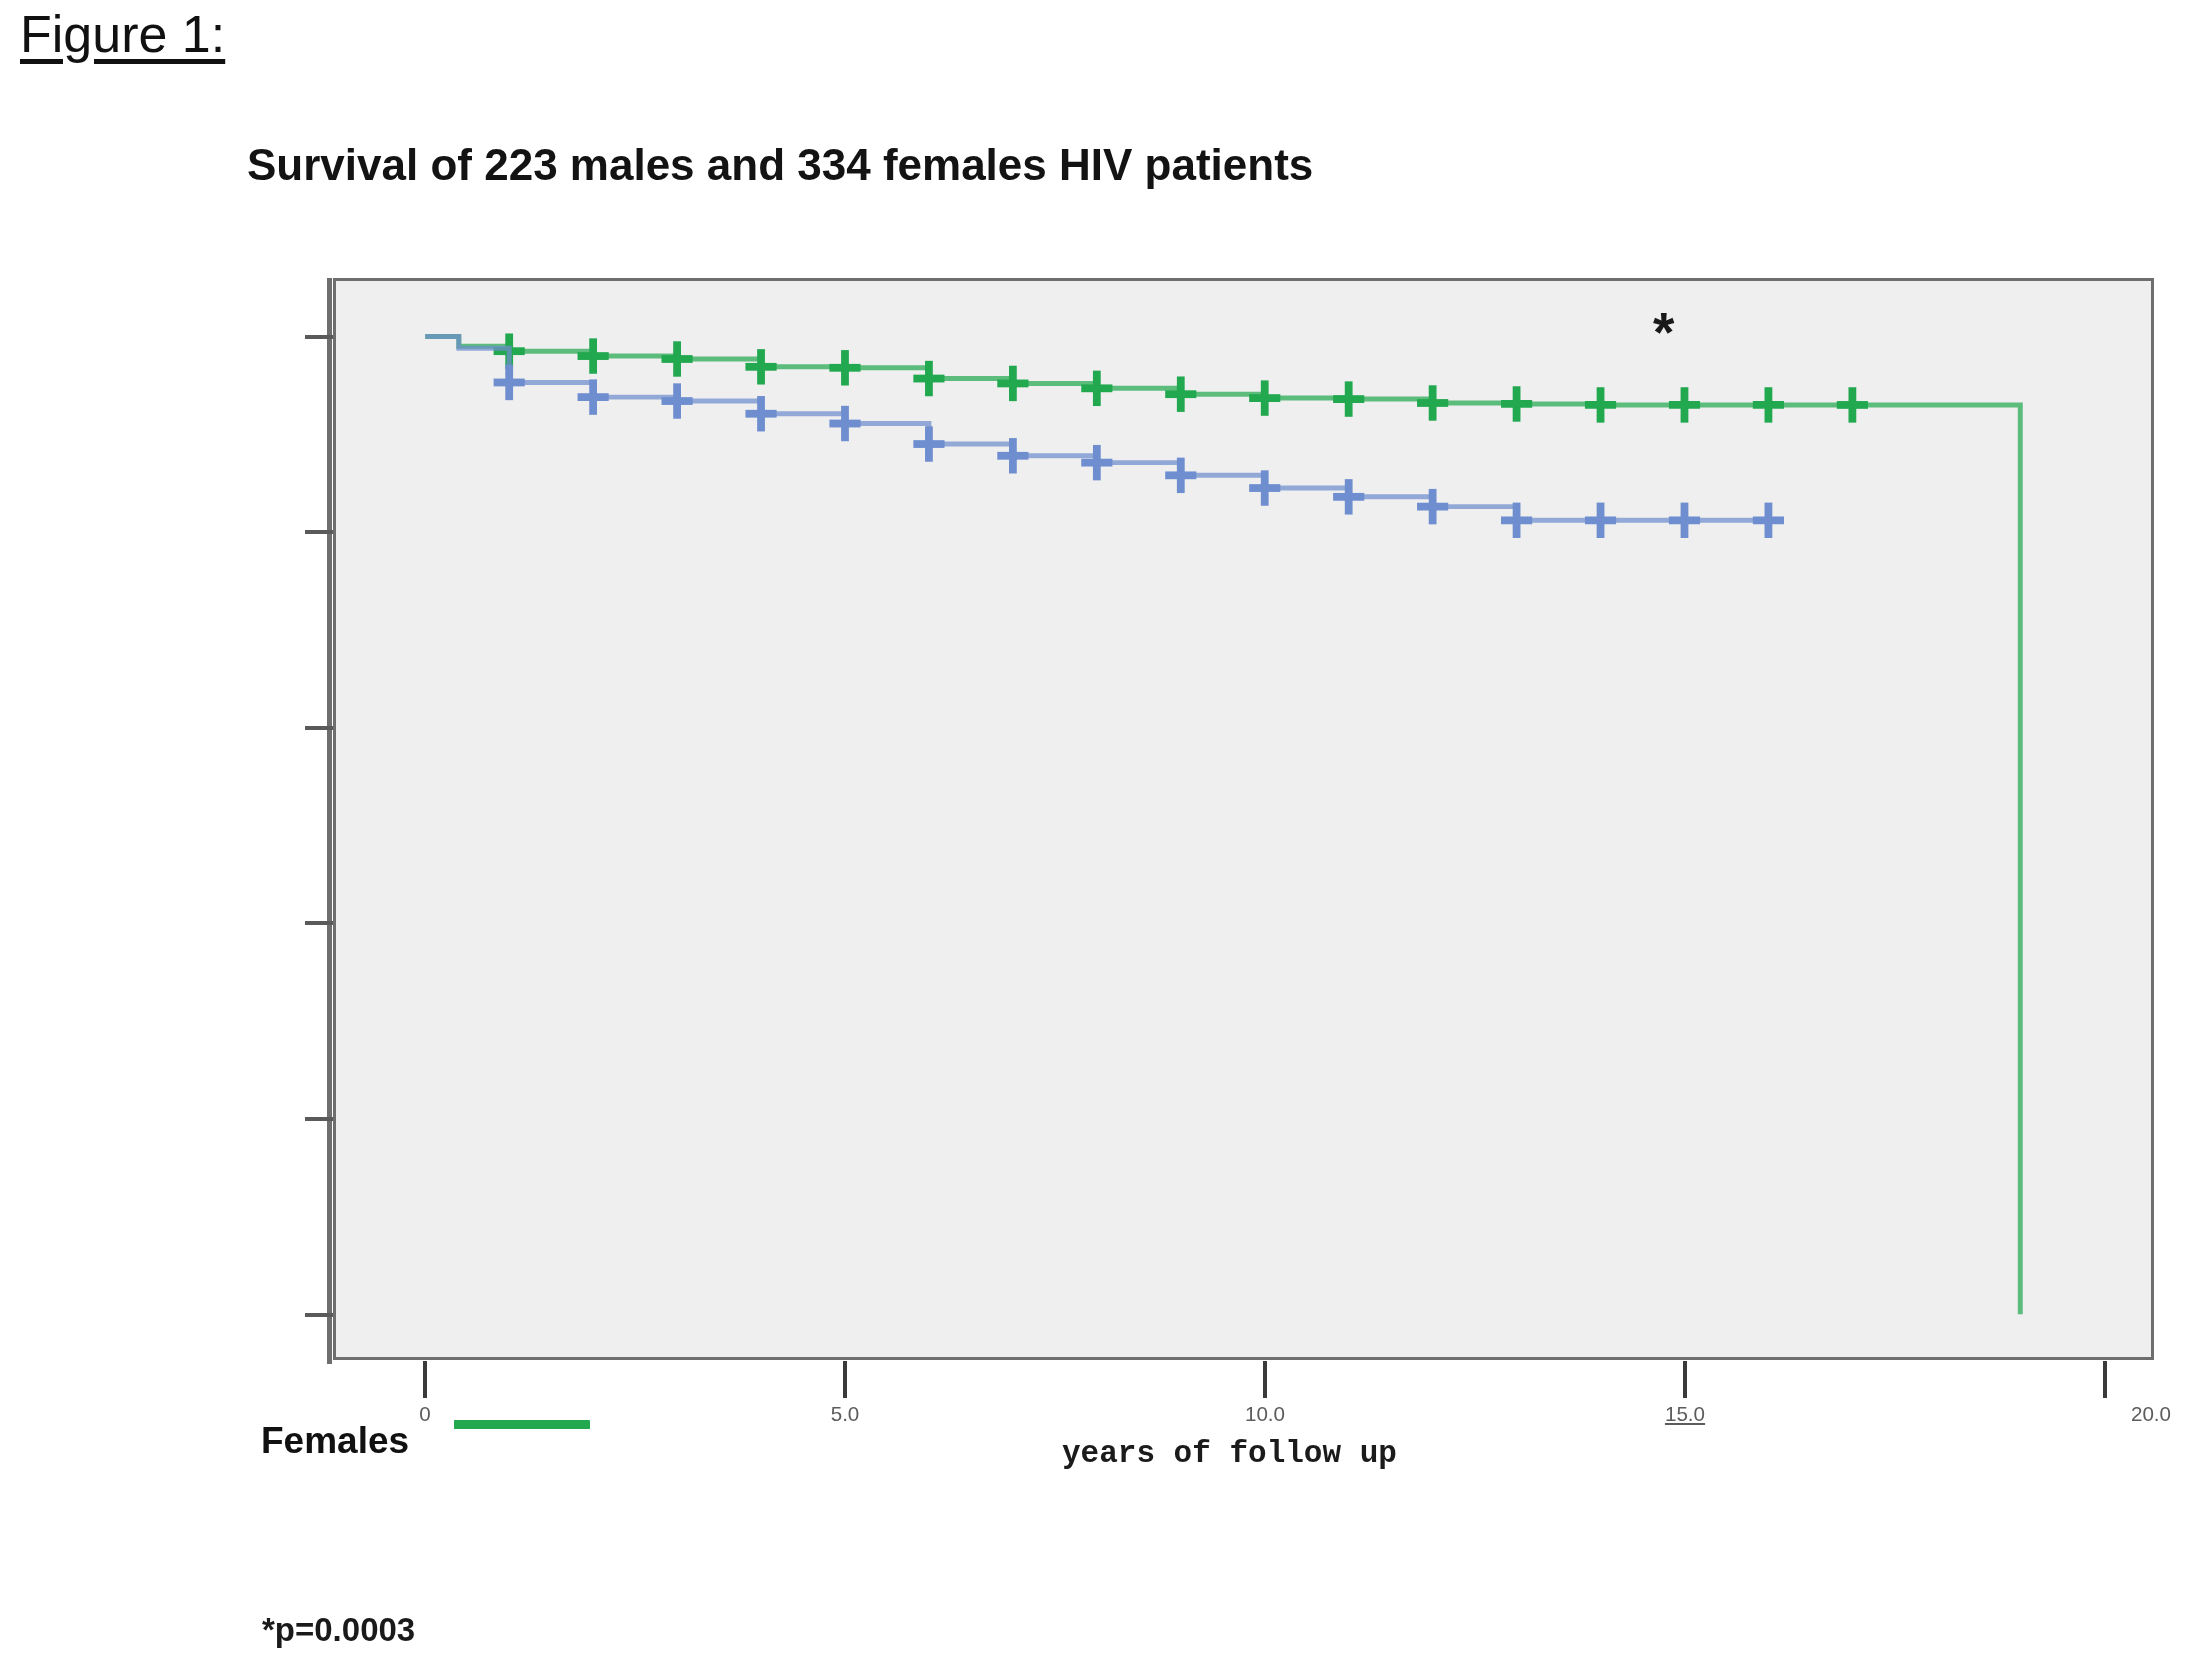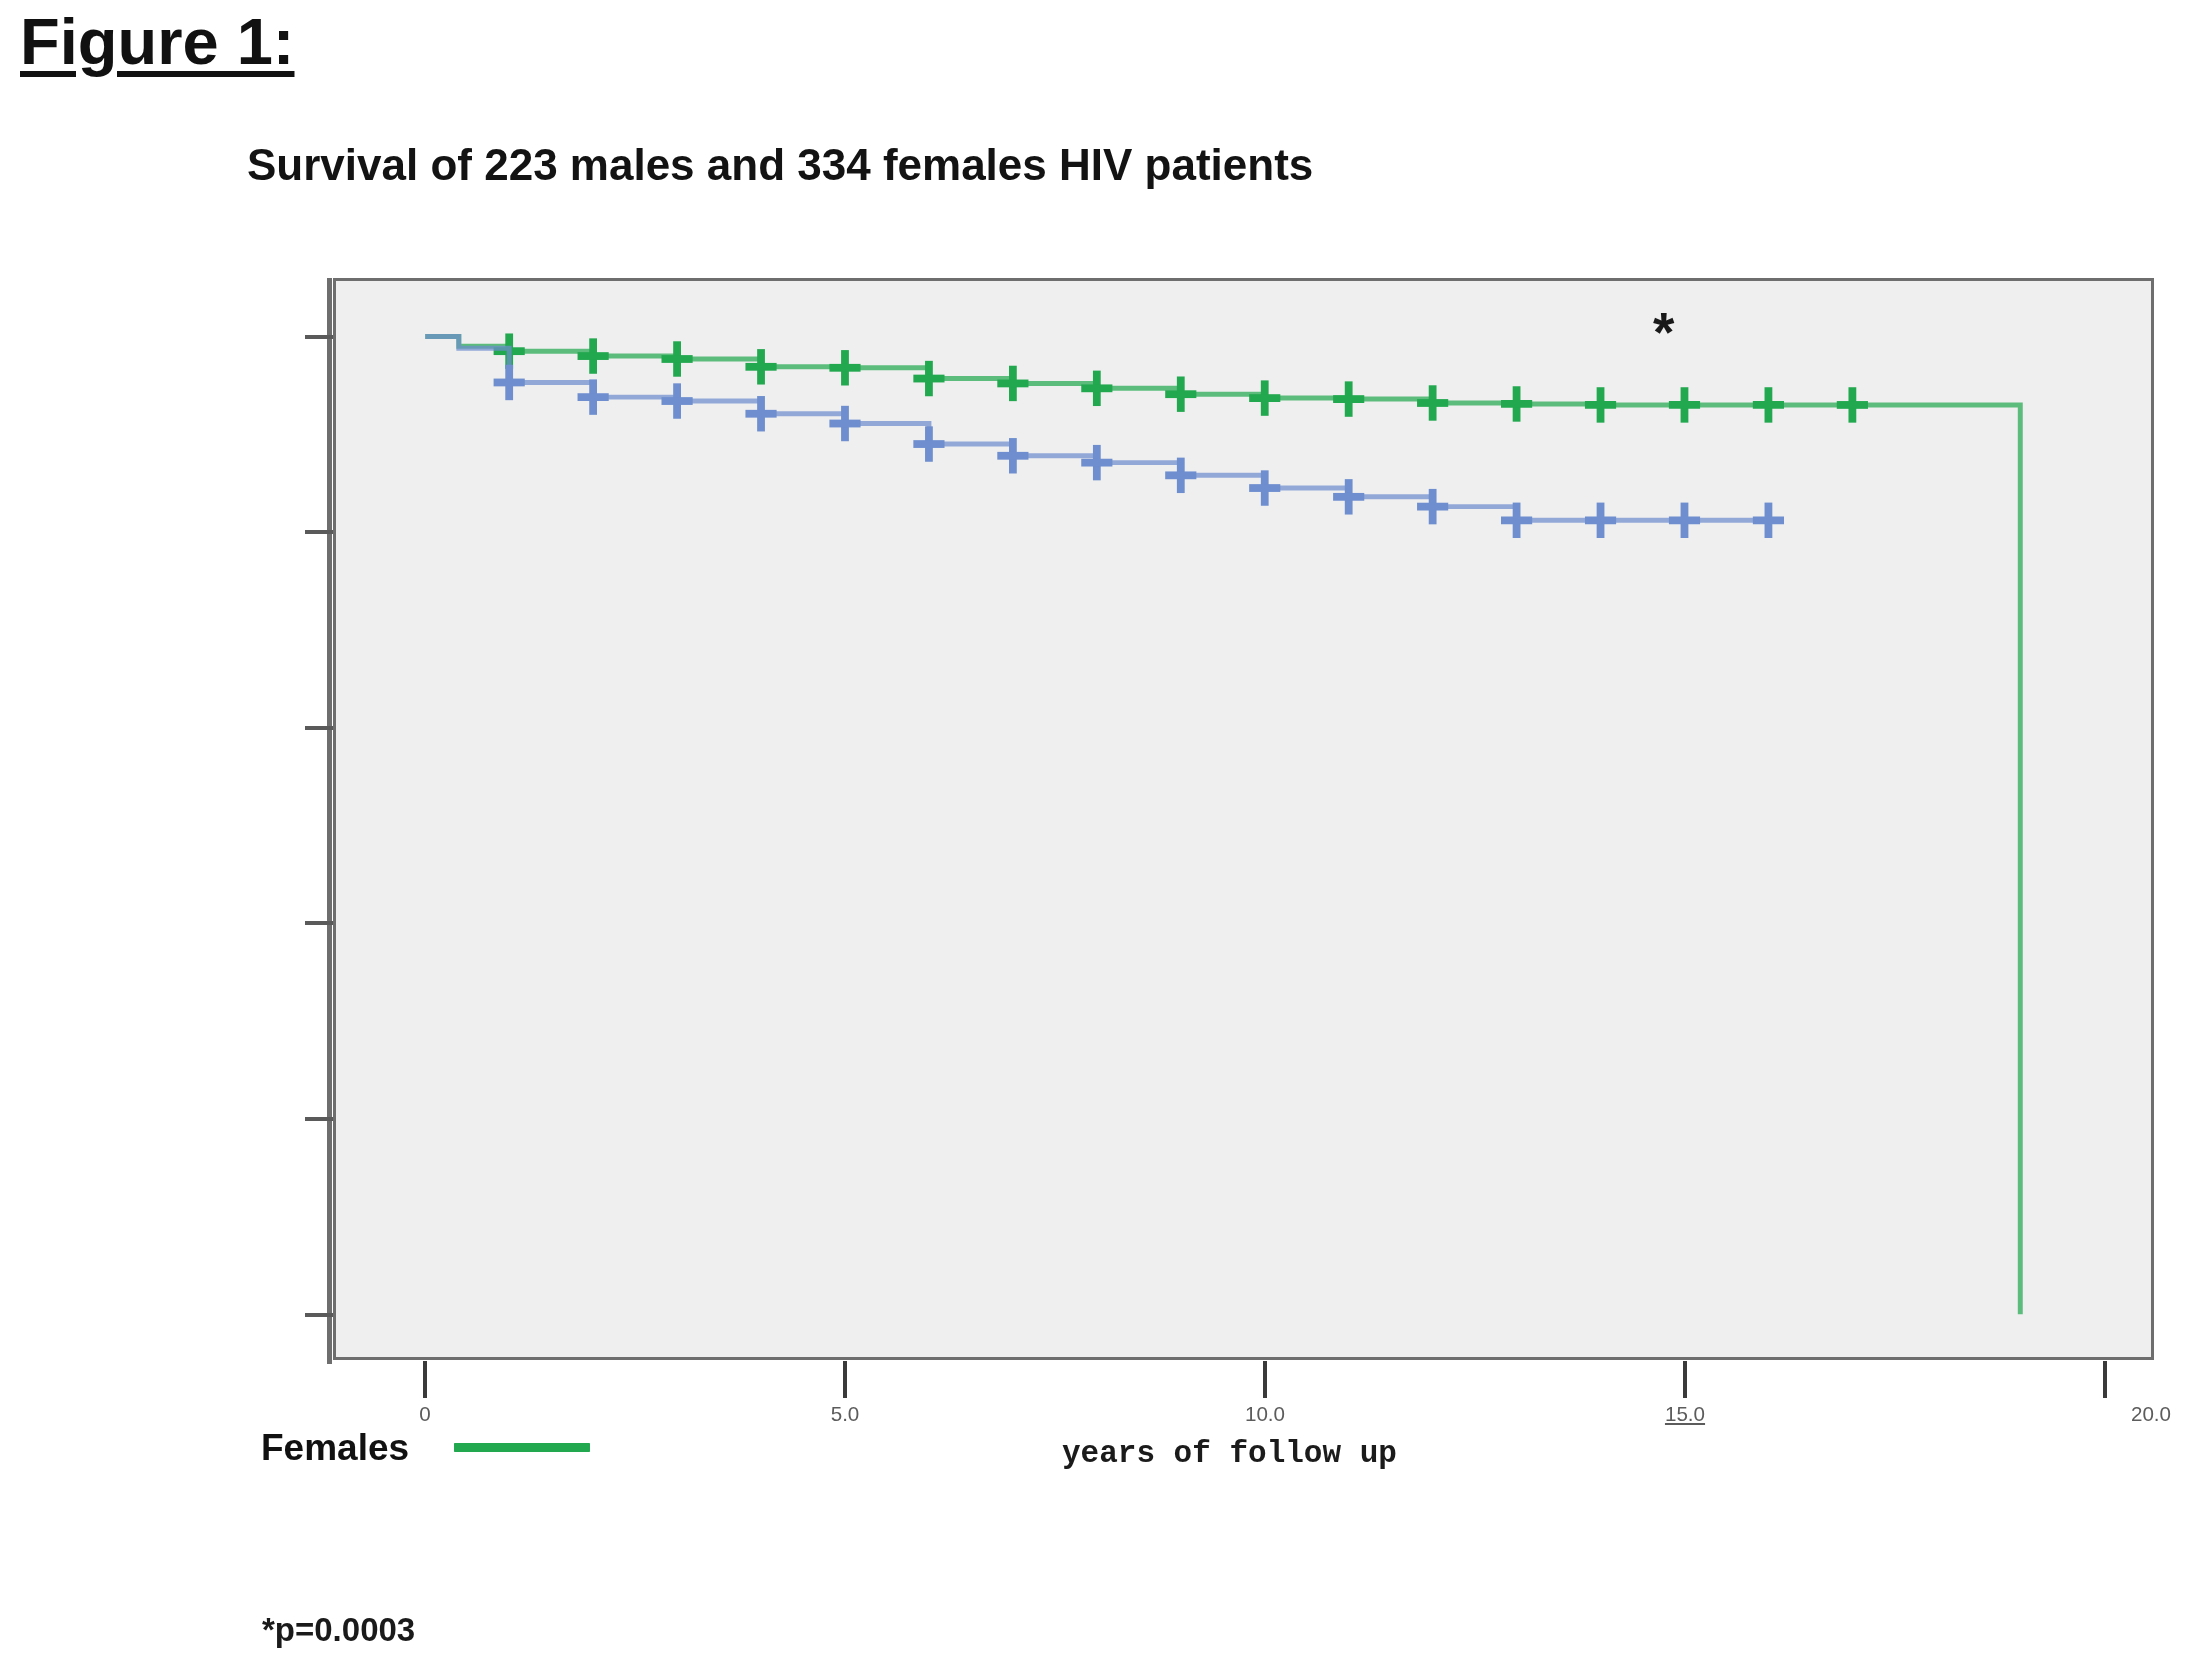--- a/index.html
+++ b/index.html
@@ -1,20 +1,20 @@
 <!DOCTYPE html>
 <html style="font-size:11.3px"><head>
 <meta charset="utf-8">
 <style>
   html,body{margin:0;padding:0;background:#ffffff;}
   body{width:2205px;height:1679px;font-family:"Liberation Sans",sans-serif;position:relative;overflow:hidden;}
 
   .fig-label{
     position:absolute;left:20px;top:4.3px;
-    font-size:65px;font-weight:bold;color:#111;
+    font-size:52px;font-weight:normal;color:#111;
     text-decoration:underline;
     text-underline-offset:7px;
     letter-spacing:0px;
   }
 
   .chart-title{
     position:absolute;left:247px;top:119px;
     font-size:44px;font-weight:bold;color:#131313;
     letter-spacing:0px;white-space:nowrap;margin-top:21px;
   }
@@ -43,21 +43,21 @@
     font-size:31px;font-weight:bold;color:#1b1b1b;white-space:nowrap;font-family:Liberation Mono, monospace;
   }
 
   .sig-star{
     position:absolute;left:1653px;top:305px;
     font-size:55px;font-weight:bold;color:#191919;line-height:1;
   }
 
   
   .legend{position:absolute;left:261px;top:1420px;}
-  .legend-row{display:flex;align-items:center;height:55px;}
+  .legend-row{display:flex;height:55px;}
   .legend-label{font-size:37px;font-weight:bold;color:#111;width:193px;white-space:nowrap;}
   .legend-swatch{width:136px;height:9.2px;border-radius:0.7px;}
 
   .footnote{
     position:absolute;left:262px;top:1603px;
     font-size:33px;font-weight:bold;color:#1a1a1a;white-space:nowrap;margin-top:8px;
   }
   svg{display:block;}
 </style>
 </head>

